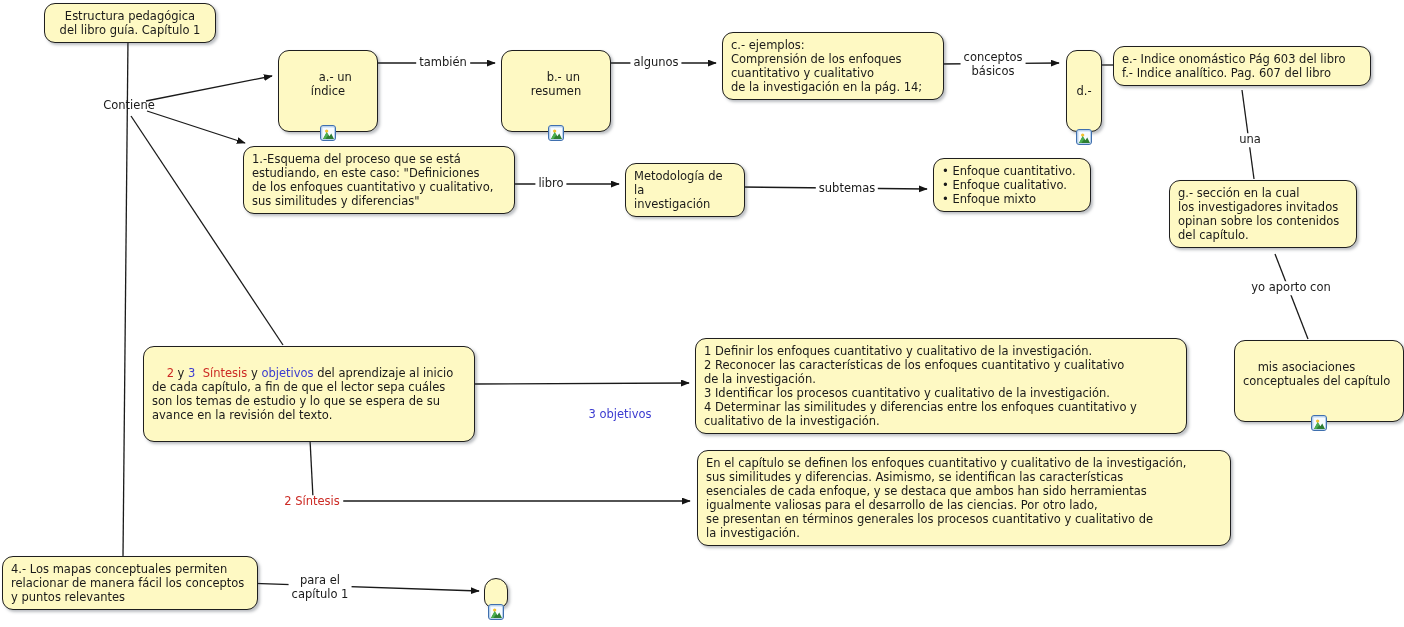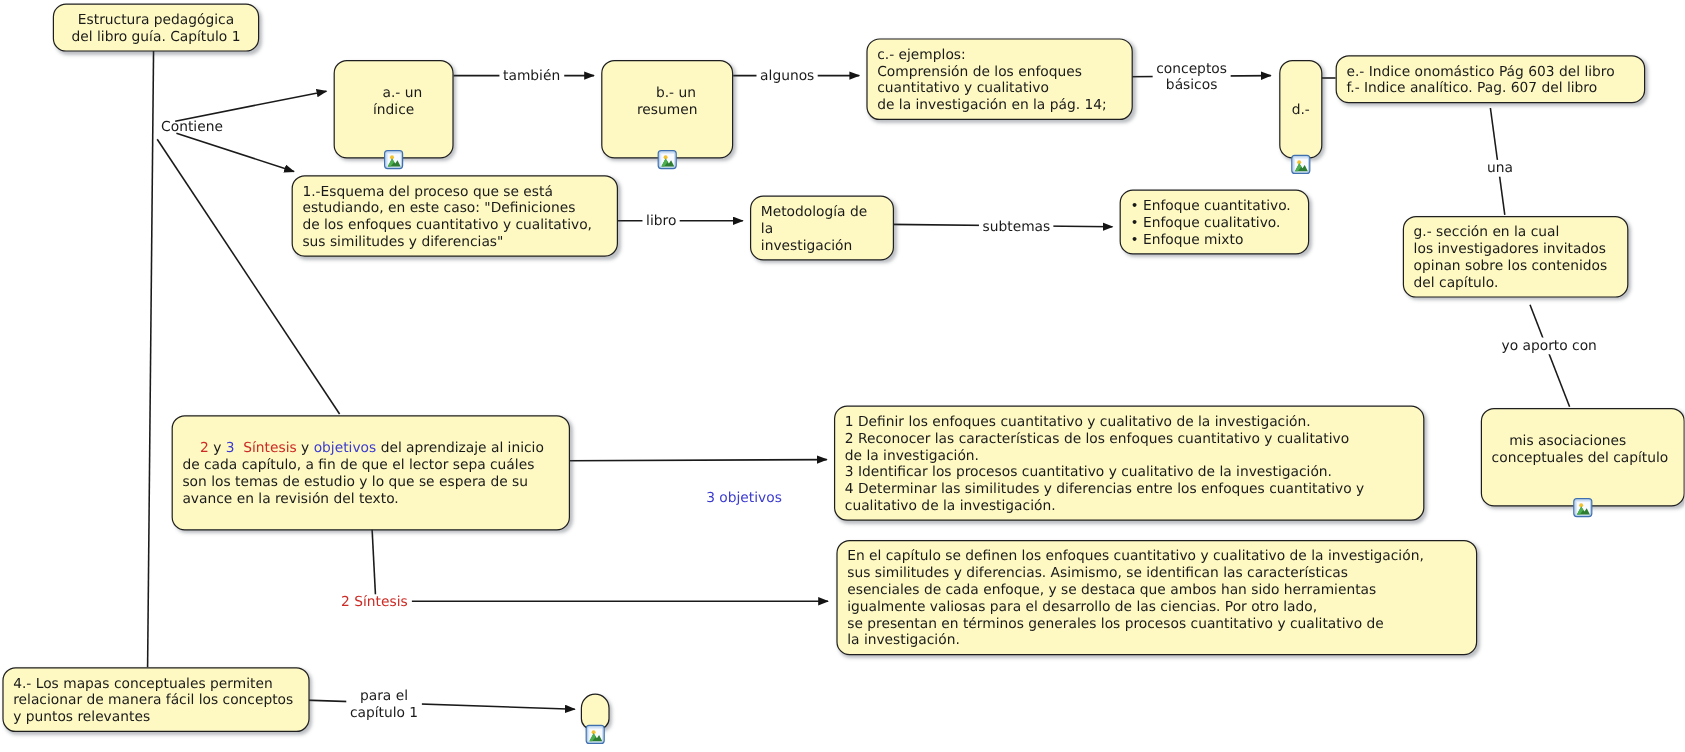--- a/index.html
+++ b/index.html
@@ -13,21 +13,21 @@
     background:#fef9c3;border:1.4px solid #1f1f1f;border-radius:11px;
     padding:5px 8px;font-size:11.5px;line-height:14px;white-space:pre-wrap;
     box-shadow:2px 2px 3px rgba(60,70,80,0.35);
   }
   .node.center{text-align:center;}
   .linklabel{
     position:absolute;z-index:2;transform:translate(-50%,-50%);
     font-size:11.5px;line-height:13.5px;white-space:pre-wrap;text-align:center;
     background:#ffffff;padding:0 3px;
   }
-  .linklabel.nobg{background:transparent;margin-left:31px;}
+  .linklabel.nobg{background:transparent;}
   .blue{color:#3b3bd0;margin-top:32px;}
   .red{color:#cc2a24;}
   .seg-red{color:#cc2a24;}
   .seg-blue{color:#3b3bd0;}
   .res-icon{
     position:absolute;z-index:4;left:50%;bottom:-10px;transform:translateX(-50%);
     width:16px;height:16px;box-sizing:border-box;
     background:#dce9f8;border:1px solid #3f6fae;border-radius:3px;
     display:flex;align-items:center;justify-content:center;
     box-shadow:0 0 0 1px #b9d2ec inset;

